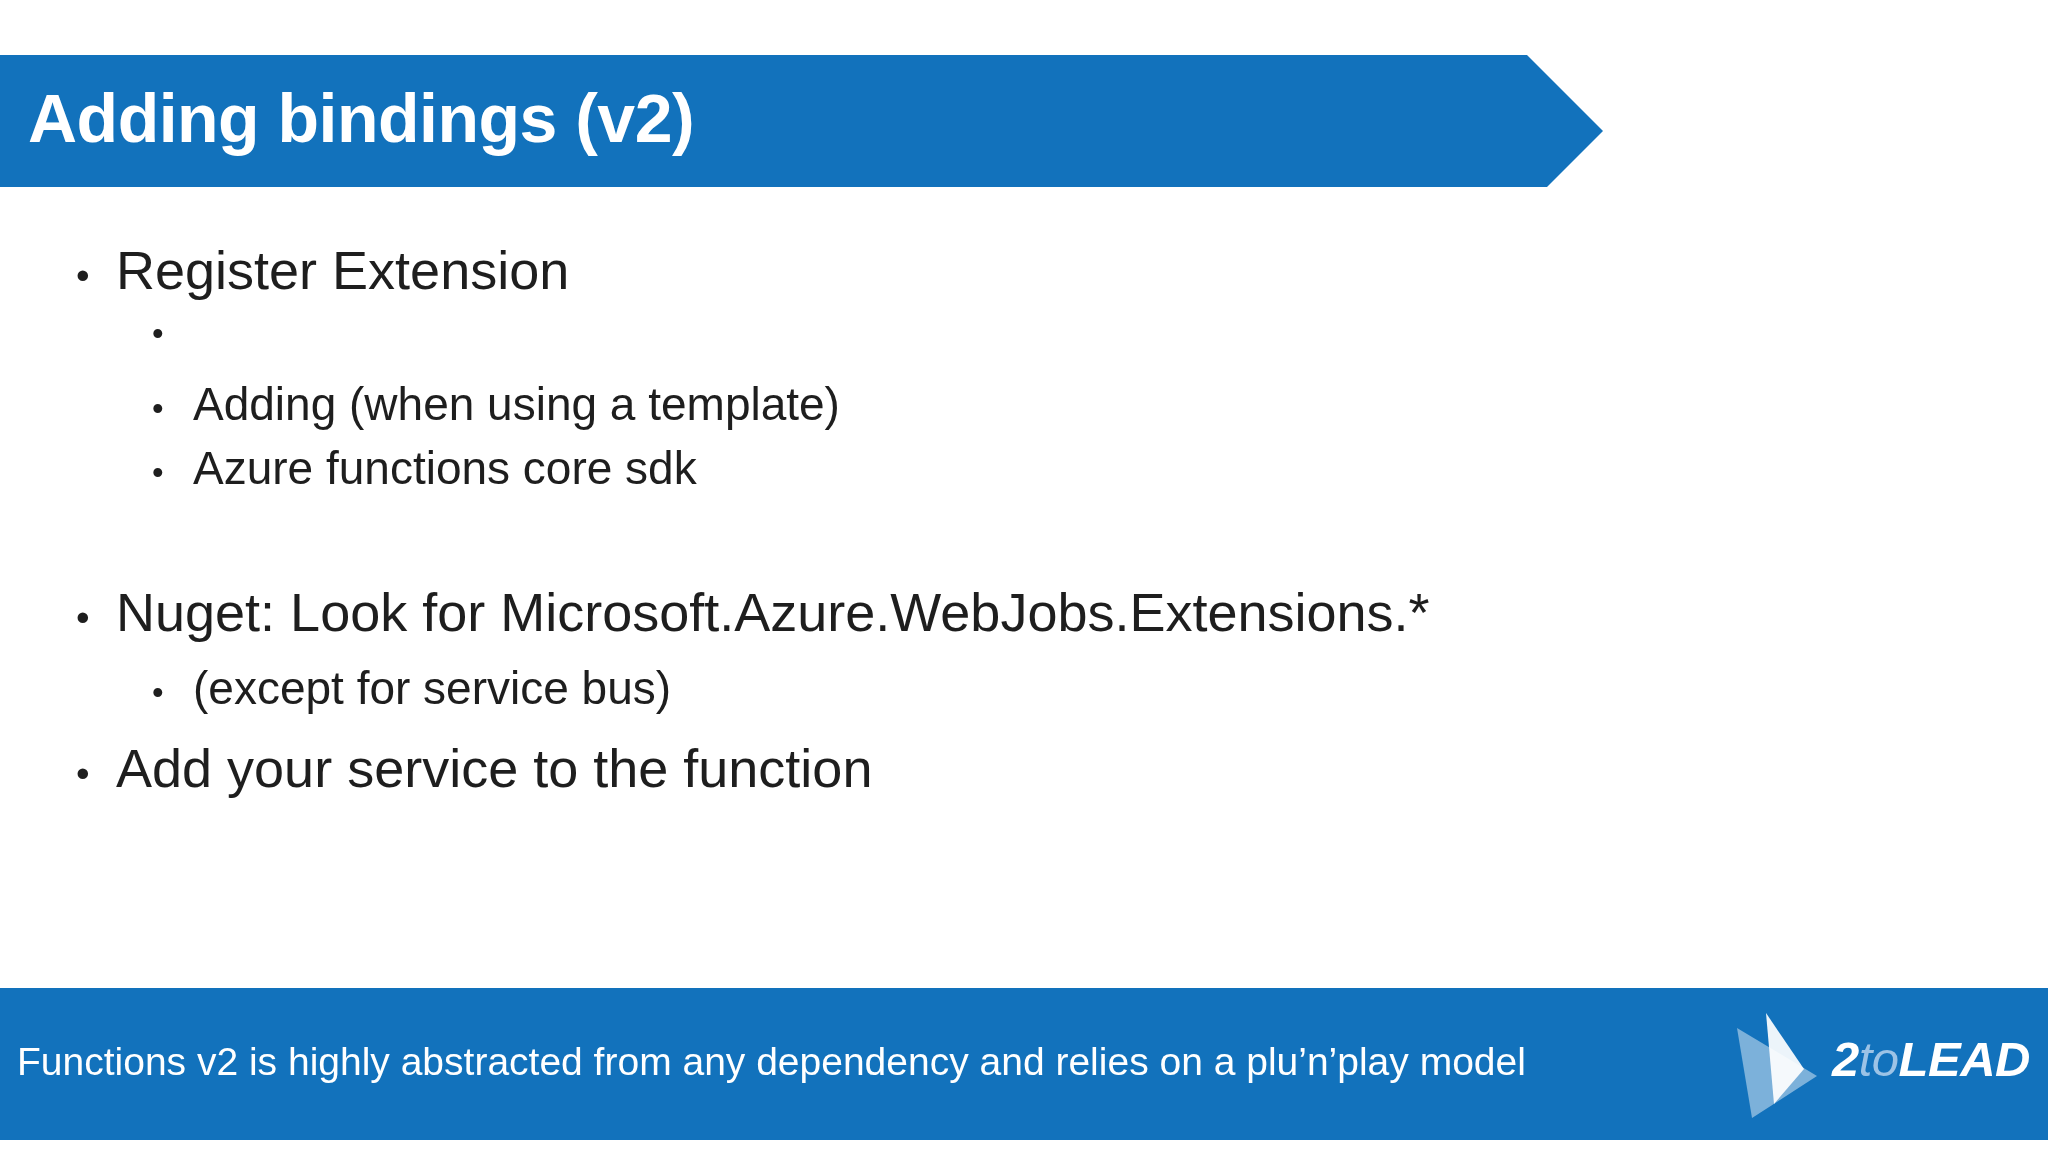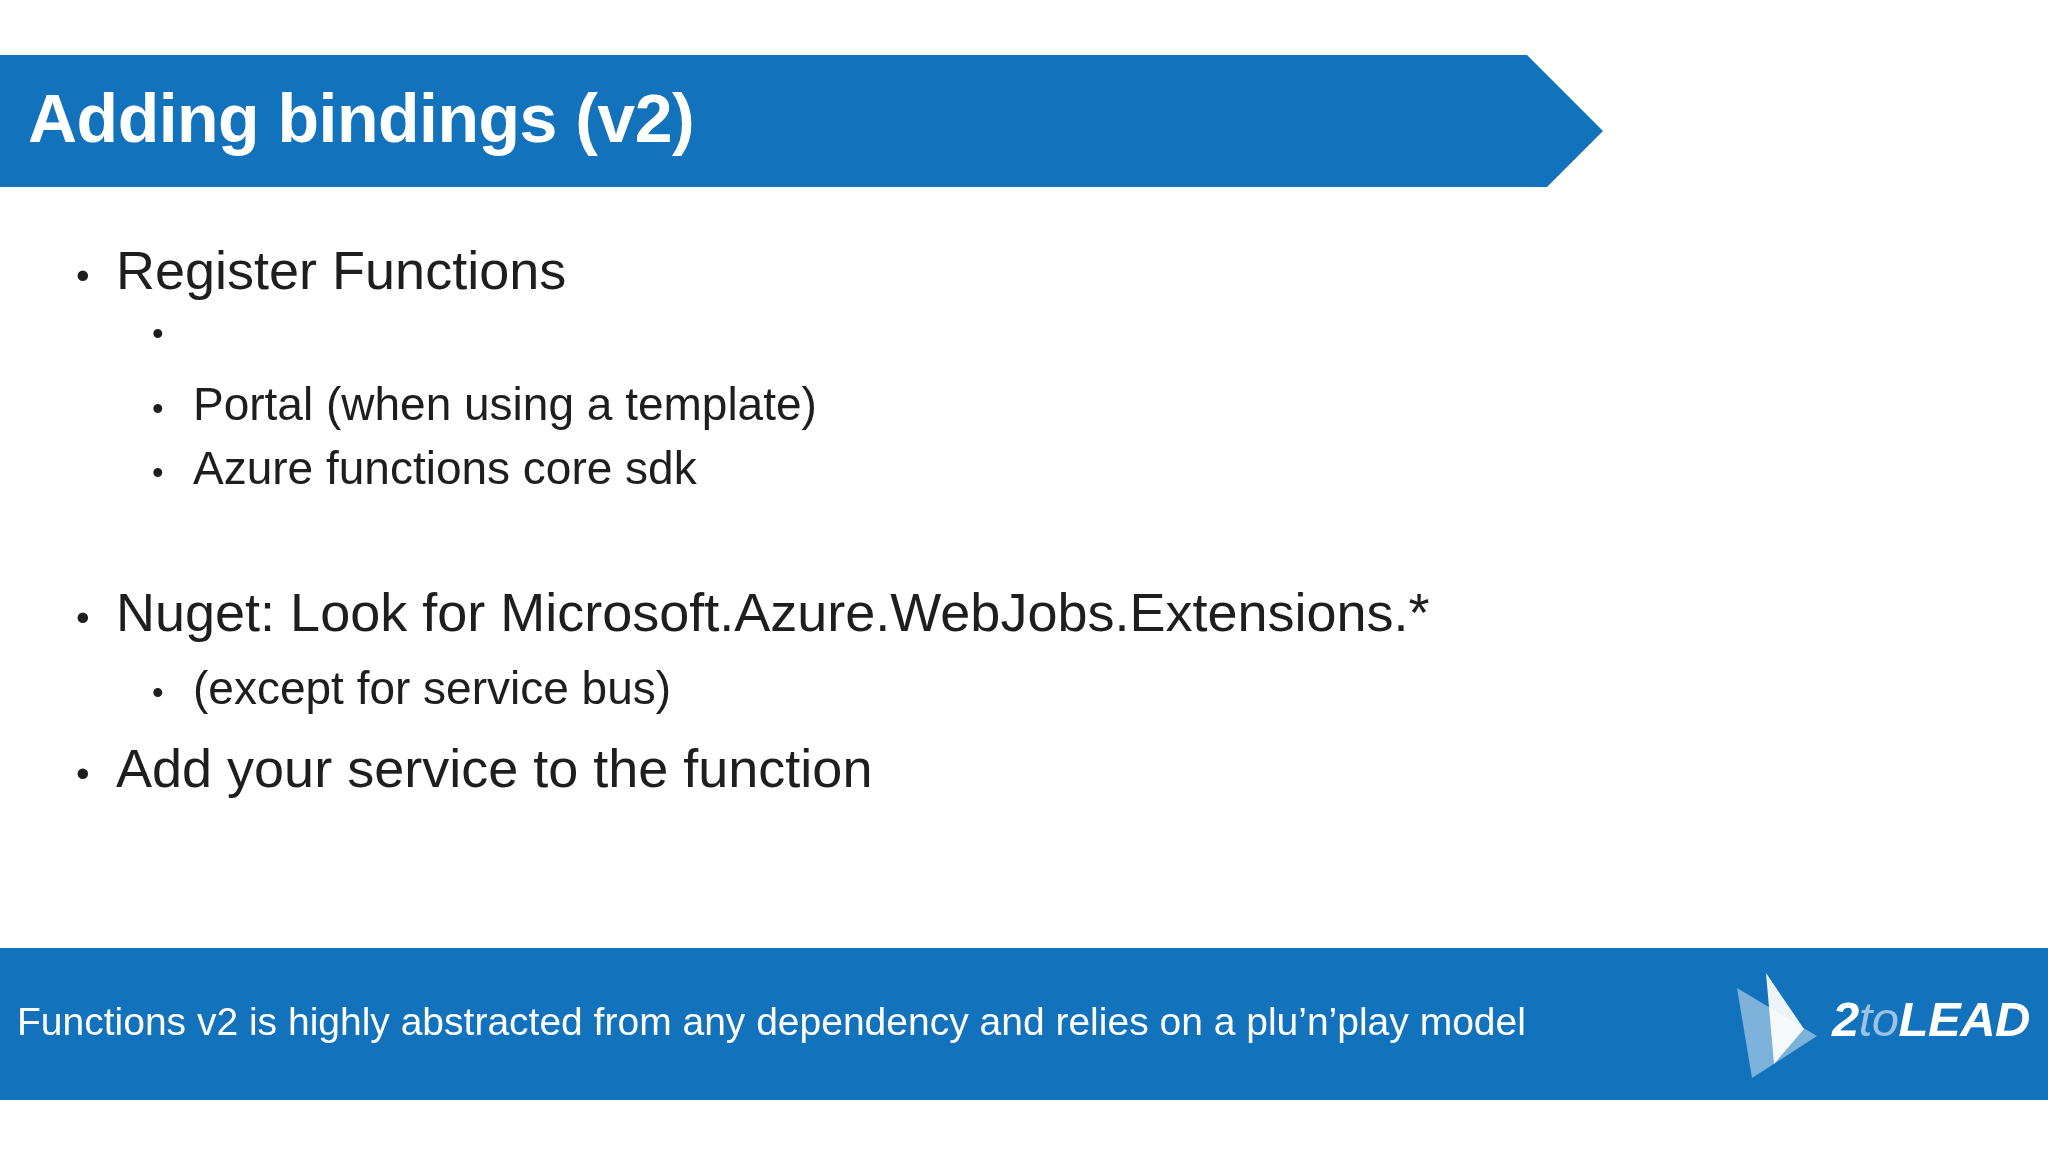--- a/index.html
+++ b/index.html
@@ -43,21 +43,21 @@
   .l2 .dot{width:41px;}
   .r1{top:238px;}
   .r2{top:314px;}
   .r3{top:377px;}
   .r4{top:441px;}
   .r5{top:580px;}
   .r6{top:661px;}
   .r7{top:736px;}
   
   .footer-bar{
-    position:absolute;left:0;top:948px;width:2048px;height:152px;
+    position:absolute;left:0;top:988px;width:2048px;height:152px;
     background:var(--accent);
     display:flex;align-items:center;justify-content:space-between;
     padding:0 18px 0 17px;
   }
   .footer-text{
     color:#ffffff;font-size:39px;line-height:1.2;white-space:nowrap;
     padding-bottom:4px;
   }
   .logo{
     display:flex;align-items:center;gap:10px;flex:0 0 auto;
@@ -74,28 +74,28 @@
 <body>
 
 <div class="slide">
 
   <div class="header-banner">
     <div class="header-title">Adding bindings (v2)</div>
   </div>
 
   <div class="row l1 r1">
     <span class="dot">•</span>
-    <span>Register Functions</span>
+    <span>Register Extension</span>
   </div>
   <div class="row l2 r2">
     <span class="dot">•</span>
   </div>
   <div class="row l2 r3">
     <span class="dot">•</span>
-    <span>Portal (when using a template)</span>
+    <span>Adding (when using a template)</span>
   </div>
   <div class="row l2 r4">
     <span class="dot">•</span>
     <span>Azure functions core sdk</span>
   </div>
   <div class="row l1 r5">
     <span class="dot">•</span>
     <span>Nuget: Look for Microsoft.Azure.WebJobs.Extensions.*</span>
   </div>
   <div class="row l2 r6">

